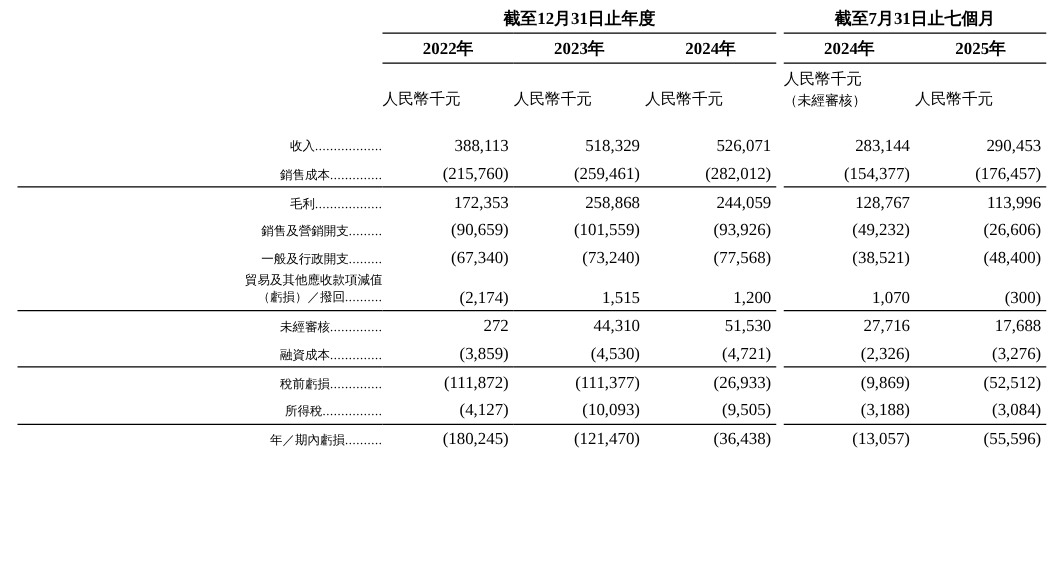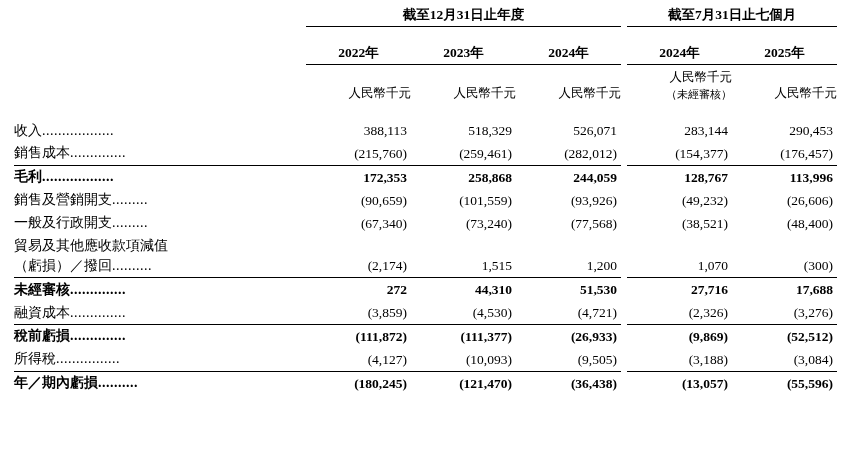--- a/index.html
+++ b/index.html
@@ -43,54 +43,55 @@
     padding-bottom: 2px;
     white-space: nowrap;
   }
   .grp-rule {
     border-bottom: 1.1px solid #000;
   }
   .yr {
     text-align: center;
     font-weight: bold;
     font-size: 13.5px;
-    padding: 17px 0 2px 0;
+    padding: 3px 0 2px 0;
     white-space: nowrap;
   }
   .yr-rule {
     border-bottom: 1.1px solid #000;
   }
   .unit {
-    text-align: right;
+    text-align: left;
     font-size: 12.5px;
     padding: 4px 0 1px 0;
     white-space: nowrap;
   }
   .unit .sub {
     display: block;
     font-size: 11px;
     padding-top: 1px;
   }
   .spacer-row td { height: 16px; }
 
   td.label {
-    font-size: 14px;
+    font-size: 10px;
     white-space: nowrap;
     padding: 1.5px 0 1.5px 0;
     line-height: 1.42;
+    text-align: right;
   }
   td.num {
     text-align: right;
     font-size: 13.5px;
     padding: 1.5px 4px 1.5px 0;
     line-height: 1.42;
     white-space: nowrap;
     font-variant-numeric: tabular-nums;
   }
-  tr.bold td.label, tr.bold td.num { font-weight: bold; margin-top: 23px; }
+  tr.bold td.label, tr.bold td.num { font-weight: normal; margin-top: 23px; }
   td.topline { border-top: 1.1px solid #000; }
   .dots { letter-spacing: 0.5px; }
   .brk { display: block; }
 </style>
 </head>
 <body>
 
 <div class="sheet">
   <table class="fin">
     <colgroup>

